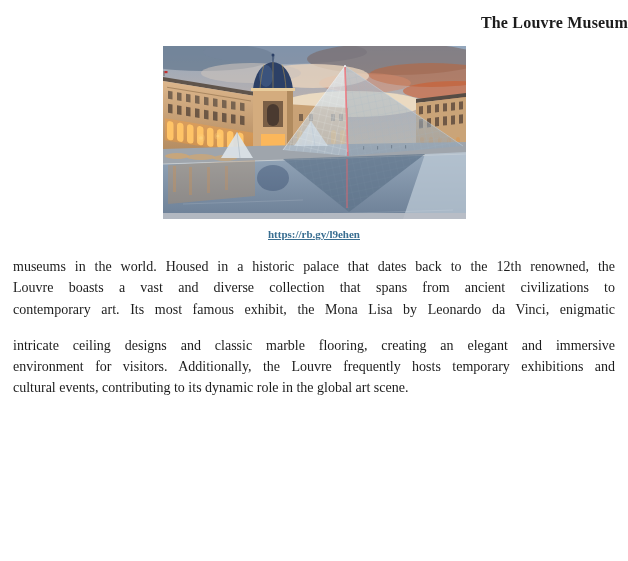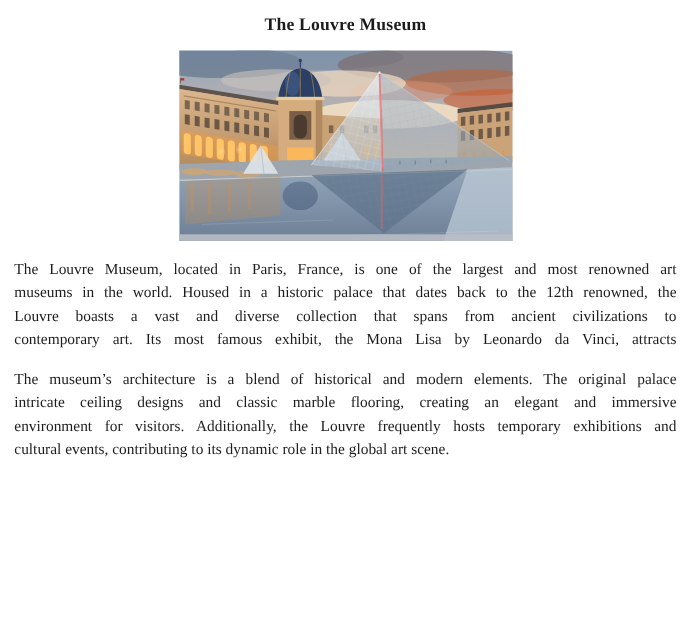--- a/index.html
+++ b/index.html
@@ -2,21 +2,21 @@
 <html><head>
 <meta charset="utf-8">
 <style>
   html,body{margin:0;padding:0}
   body{
     width:628px;height:561px;background:#ffffff;
     font-family:"Liberation Serif", serif;color:#1c1c1c;overflow:hidden;
   }
   .page{width:628px;height:561px;position:relative}
   .doc-title{
-    margin:12px 0 0;text-align:center;font-size:16px;line-height:21px;
+    margin:12px 0 0;text-align:right;font-size:16px;line-height:21px;
     font-weight:bold;letter-spacing:.2px;
   }
   .photo{margin:13px auto 0;width:303px;height:173px;display:block}
   .photo svg{display:block}
   .linkrow{margin-top:9px;text-align:center;font-size:11px;line-height:12px;font-weight:bold}
   .linkrow a{text-decoration:underline;cursor:pointer}
   .body-text{margin:16px 13px 0;font-size:14px}
   .para + .para{margin-top:15px}
   .jline{
     line-height:21.3px;text-align:justify;text-align-last:justify;
@@ -222,29 +222,30 @@
         <polygon points="182,20 186,110 300,100" fill="url(#gridR)"></polygon>
         <line x1="182" y1="21" x2="185" y2="110" stroke="#e06a74" stroke-width="1.6" opacity="0.9"></line>
         <line x1="182" y1="24" x2="184.5" y2="106" stroke="#ff9aa0" stroke-width="0.6" opacity="0.9"></line>
         <line x1="182" y1="20" x2="120" y2="104" stroke="#f2f6f9" stroke-width="0.7" opacity="0.7"></line>
         <line x1="182" y1="20" x2="300" y2="100" stroke="#c6d3de" stroke-width="0.7" opacity="0.7"></line>
         <circle cx="182" cy="20" r="1" fill="#f0f4f8"></circle>
       </g>
     </svg>
   </figure>
 
+  <div class="linkrow">
+    <a style="color: rgb(57, 110, 145);">https://rb.gy/l9ehen</a>
+  </div>
 
   <div class="body-text">
       <div class="para">
-        <div class="jline">The Louvre Museum, located in Paris, France, is one of the largest and most renowned art</div>
         <div class="jline">museums in the world. Housed in a historic palace that dates back to the 12th renowned, the</div>
         <div class="jline">Louvre boasts a vast and diverse collection that spans from ancient civilizations to</div>
-        <div class="jline">contemporary art. Its most famous exhibit, the Mona Lisa by Leonardo da Vinci, attracts</div>
+        <div class="jline">contemporary art. Its most famous exhibit, the Mona Lisa by Leonardo da Vinci, enigmatic</div>
       </div>
       <div class="para">
-        <div class="jline">The museum’s architecture is a blend of historical and modern elements. The original palace</div>
         <div class="jline">intricate ceiling designs and classic marble flooring, creating an elegant and immersive</div>
         <div class="jline">environment for visitors. Additionally, the Louvre frequently hosts temporary exhibitions and</div>
         <div class="jline last">cultural events, contributing to its dynamic role in the global art scene.</div>
       </div>
     </div>
 
 </div>
 
 </body></html>

